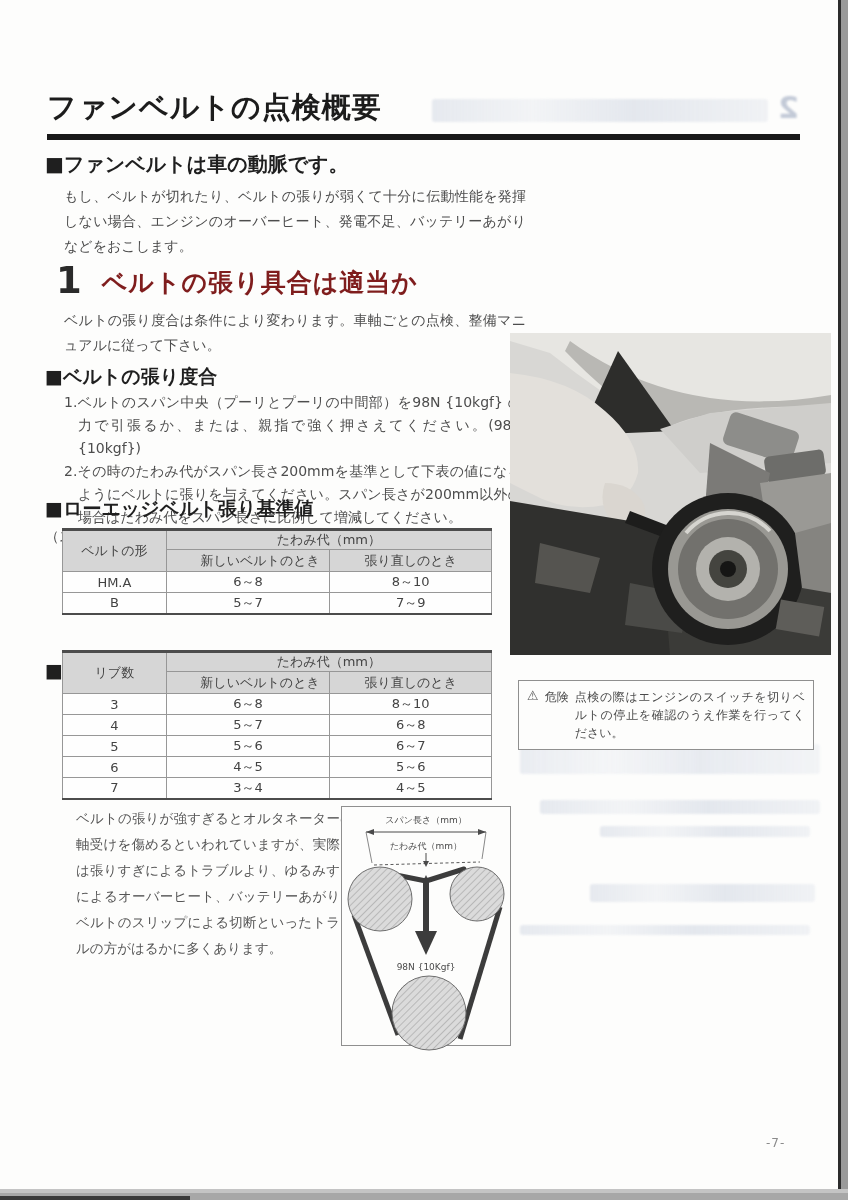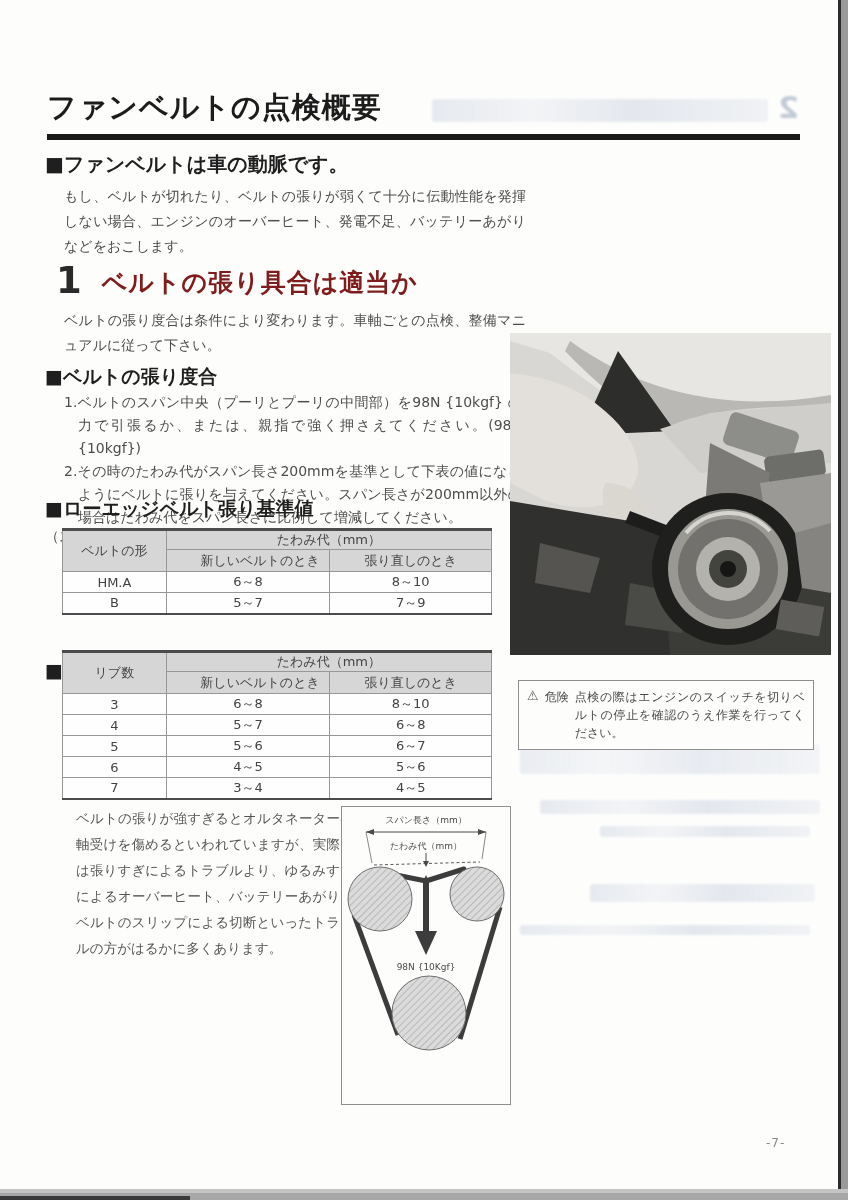--- a/index.html
+++ b/index.html
@@ -55,21 +55,21 @@
   .col-1 { width:104px; } .col-2 { width:164px;padding-left:24px; } .col-3 { width:162px; }
 
   
   .photo { left:510px; top:333px; width:321px; height:322px; }
   .photo svg { display:block; }
 
   
   .note-par { left:76px; top:806px; width:278px; font-size:13.5px; line-height:1.92; color:#555; text-align:justify; }
 
   
-  .diagram { left:341px; top:806px; width:170px; height:299px; border:1px solid #8f8f8f; background:#fdfdfc; }
+  .diagram { left:341px; top:806px; width:170px; height:240px; border:1px solid #8f8f8f; background:#fdfdfc; }
 
   
   .warn { left:518px; top:680px; width:296px; border:1px solid #8f8f8f; background:#fdfdfc;
     padding:7px 8px 7px 8px; display:flex; gap:6px; font-size:12px; color:#4a4a4a; }
   .warn-icon { font-size:13px; color:#555; line-height:1.3; }
   .warn-label { white-space:nowrap; line-height:1.5; }
   .warn-text { line-height:1.5; text-align:justify; }
 
   .page-num { left:766px; top:1136px; font-size:12px; color:#8a8a8a; letter-spacing:1px; }
 </style>

